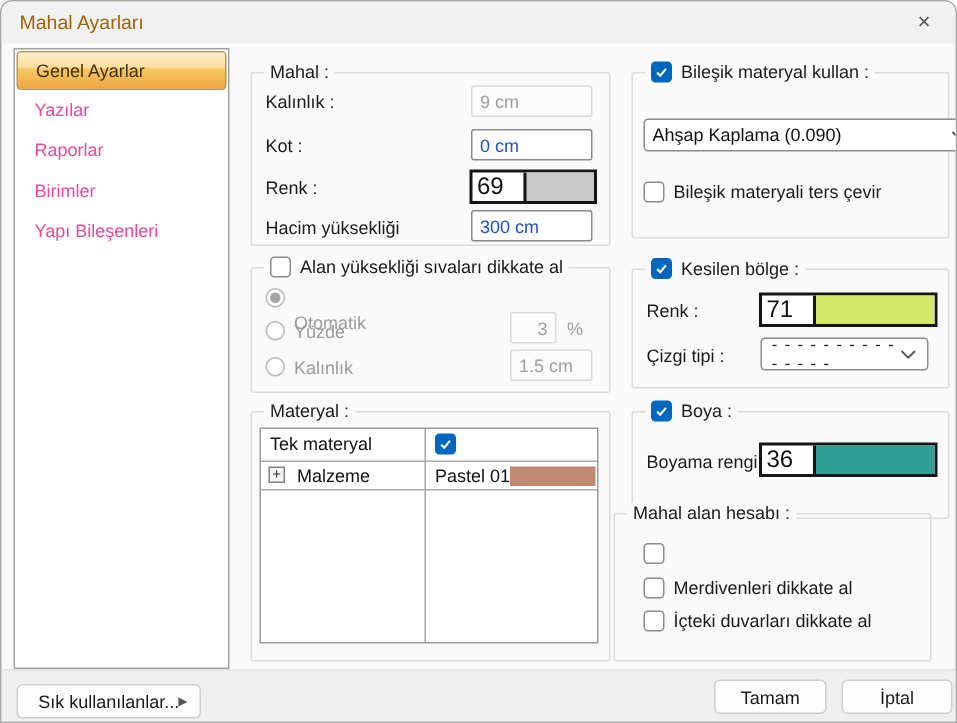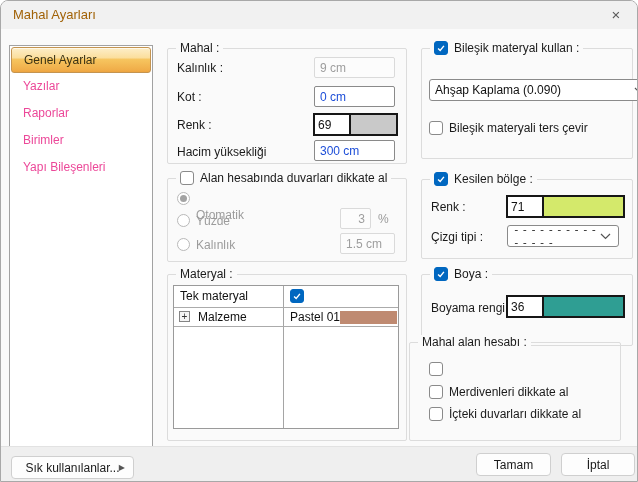--- a/index.html
+++ b/index.html
@@ -4,37 +4,37 @@
 <style>
   * { margin:0; padding:0; box-sizing:border-box; }
   html,body { background:#ffffff; font-family:"Liberation Sans","DejaVu Sans",sans-serif; }
   .dlg { position:relative; width:638px; height:482px; background:#fafafa;
          border:1px solid #a8a8a8; border-radius:8px 8px 0 0; overflow:hidden; }
   .titlebar { position:absolute; left:0; top:0; width:100%; height:28px; background:#f1f1f1; }
   .title { position:absolute; left:12px; top:6px; font-size:13px; color:#a16207; }
   .close { position:absolute; right:10px; top:3px; width:22px; height:22px; text-align:center;
            line-height:22px; font-size:15px; color:#5a5a5a; cursor:default; }
   .listbox { position:absolute; left:8px; top:31px; width:144px; height:414px;
-             background:#ffffff; border:1px solid #a2a2a2;margin-top:13px; }
+             background:#ffffff; border:1px solid #a2a2a2; }
   .li { position:relative; height:26px; margin:1px 1px; line-height:25px; padding-left:12px;
         font-size:12px; color:#ec4899; }
   .li.sel { background:linear-gradient(180deg,#fdeec8 0%,#fbdf9e 40%,#f6c55f 48%,#f0ad49 92%,#eda33e 100%);
             border:1px solid #c49450; border-radius:3px; color:#3a3214;
             box-shadow:inset 0 1px 0 rgba(255,255,255,.65); }
   .g { position:absolute; border:1px solid #dcdcdc; border-radius:2px; }
   .legend { position:absolute; top:-8px; left:8px; background:#fafafa; padding:0 4px;
             display:flex; align-items:center; gap:6px; font-size:12px; color:#1a1a1a; white-space:nowrap; }
   .lbl { position:absolute; font-size:12px; color:#1a1a1a; white-space:nowrap; }
   .lbl.dis { color:#9b9b9b; }
   .field { position:absolute; height:21px; border:1px solid #8a8a8a; border-radius:2px; background:#fff;
            font-size:12px; color:#1d4ed8; display:flex; align-items:center; padding:0 5px; }
   .field.dis { border-color:#dadada; background:#fcfcfc; color:#9e9e9e; }
   .field.num { justify-content:flex-end; }
   .colorbtn { position:absolute; height:23px; border:2px solid #161616; background:#fff; display:flex; }
-  .colorbtn .numbox { width:34px; font-size:12px; color:#111; display:flex; align-items:center; padding-left:3px; }
+  .colorbtn .numbox { width:34px; font-size:16px; color:#111; display:flex; align-items:center; padding-left:3px; }
   .colorbtn .sw { flex:1; border-left:2px solid #161616; }
   .combo { position:absolute; height:22px; border:1px solid #8a8a8a; border-radius:3px; background:#fff;
            display:flex; align-items:center; justify-content:space-between; padding:0 7px 0 5px; font-size:12px; color:#111; }
   .dashes { font-family:"DejaVu Sans Mono",monospace; font-size:11px; letter-spacing:2px; color:#222; }
   .cb { width:14px; height:14px; border:1px solid #8a8a8a; border-radius:3px; background:#fff; flex:none; }
   .cb.on { background:#0067c0; border-color:#0067c0; display:flex; align-items:center; justify-content:center; }
   .cbrow { position:absolute; display:flex; align-items:center; gap:6px; font-size:12px; color:#1a1a1a; }
   .radio { position:absolute; width:13px; height:13px; border-radius:50%; border:1px solid #b9b9b9; background:#fff; }
   .radio.on::after { content:""; position:absolute; inset:2px; border-radius:50%; background:#a3a3a3; }
   .tbl { position:absolute; left:172px; top:284px; width:226px; height:144px; background:#fff; border:1px solid #9a9a9a; }
@@ -82,21 +82,21 @@
   <div class="colorbtn" style="left:312px; top:112px; width:85px;">
     <span class="numbox">69</span>
     <span class="sw" style="background: rgb(201, 201, 201);"></span>
   </div>
   <span class="lbl" style="left:176px; top:144px;">Hacim yüksekliği</span>
   <div class="field" style="left:313px; top:139px; width:81px;">300 cm</div>
 
   <div class="g" style="left:166px; top:177px; width:240px; height:84px;">
     <div class="legend">
       <span class="cb"></span>
-      <span>Alan hesabında duvarları dikkate al</span>
+      <span>Alan yüksekliği sıvaları dikkate al</span>
     </div>
   </div>
   <span class="radio on" style="left:176px; top:191px;"></span>
   <span class="lbl dis" style="left:195px; top:207px;">Otomatik</span>
   <span class="radio" style="left:176px; top:213px;"></span>
   <span class="lbl dis" style="left:195px; top:213px;">Yüzde</span>
   <div class="field dis num" style="left:339px; top:207px; width:31px;">3</div>
   <span class="lbl dis" style="left:377px; top:211px;">%</span>
   <span class="radio" style="left:176px; top:237px;"></span>
   <span class="lbl dis" style="left:195px; top:237px;">Kalınlık</span>

